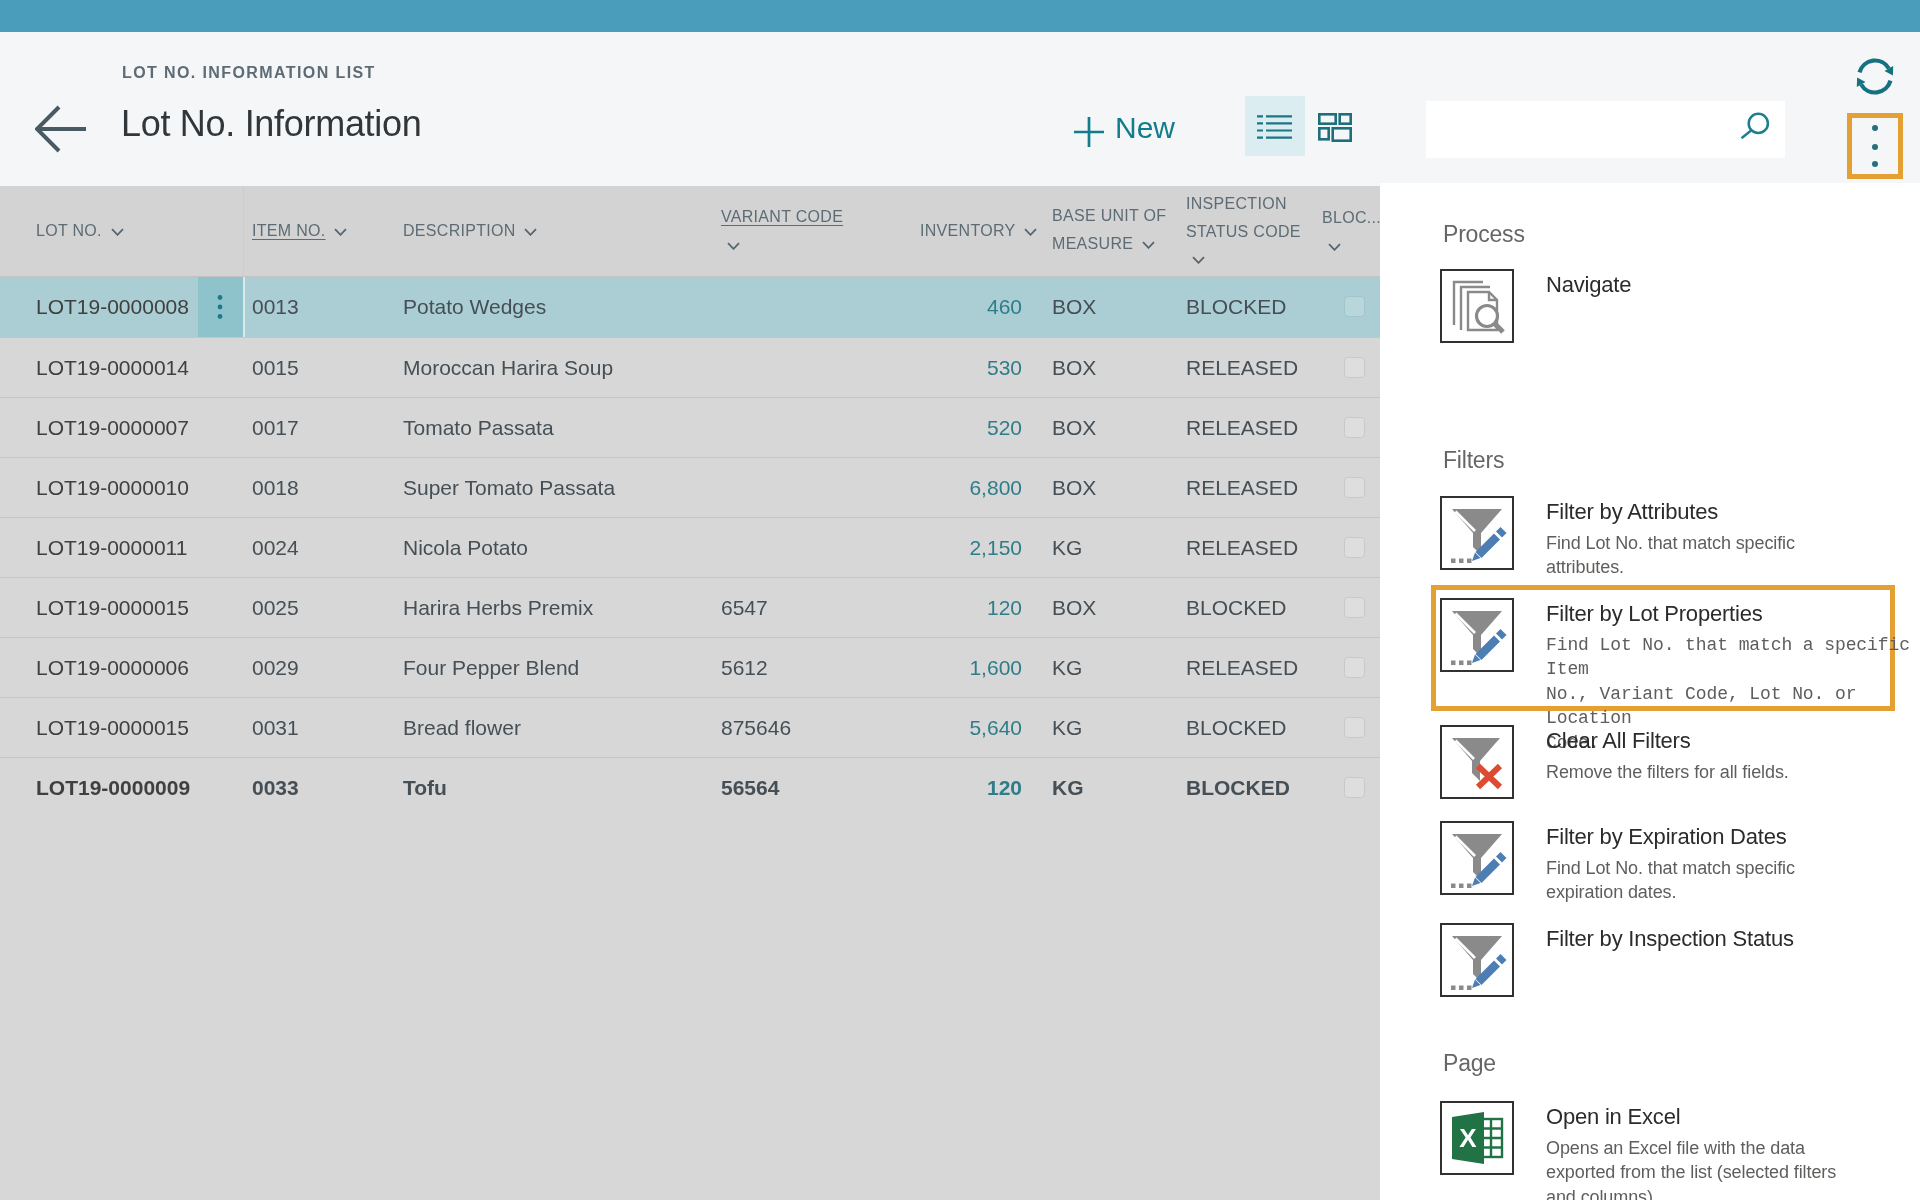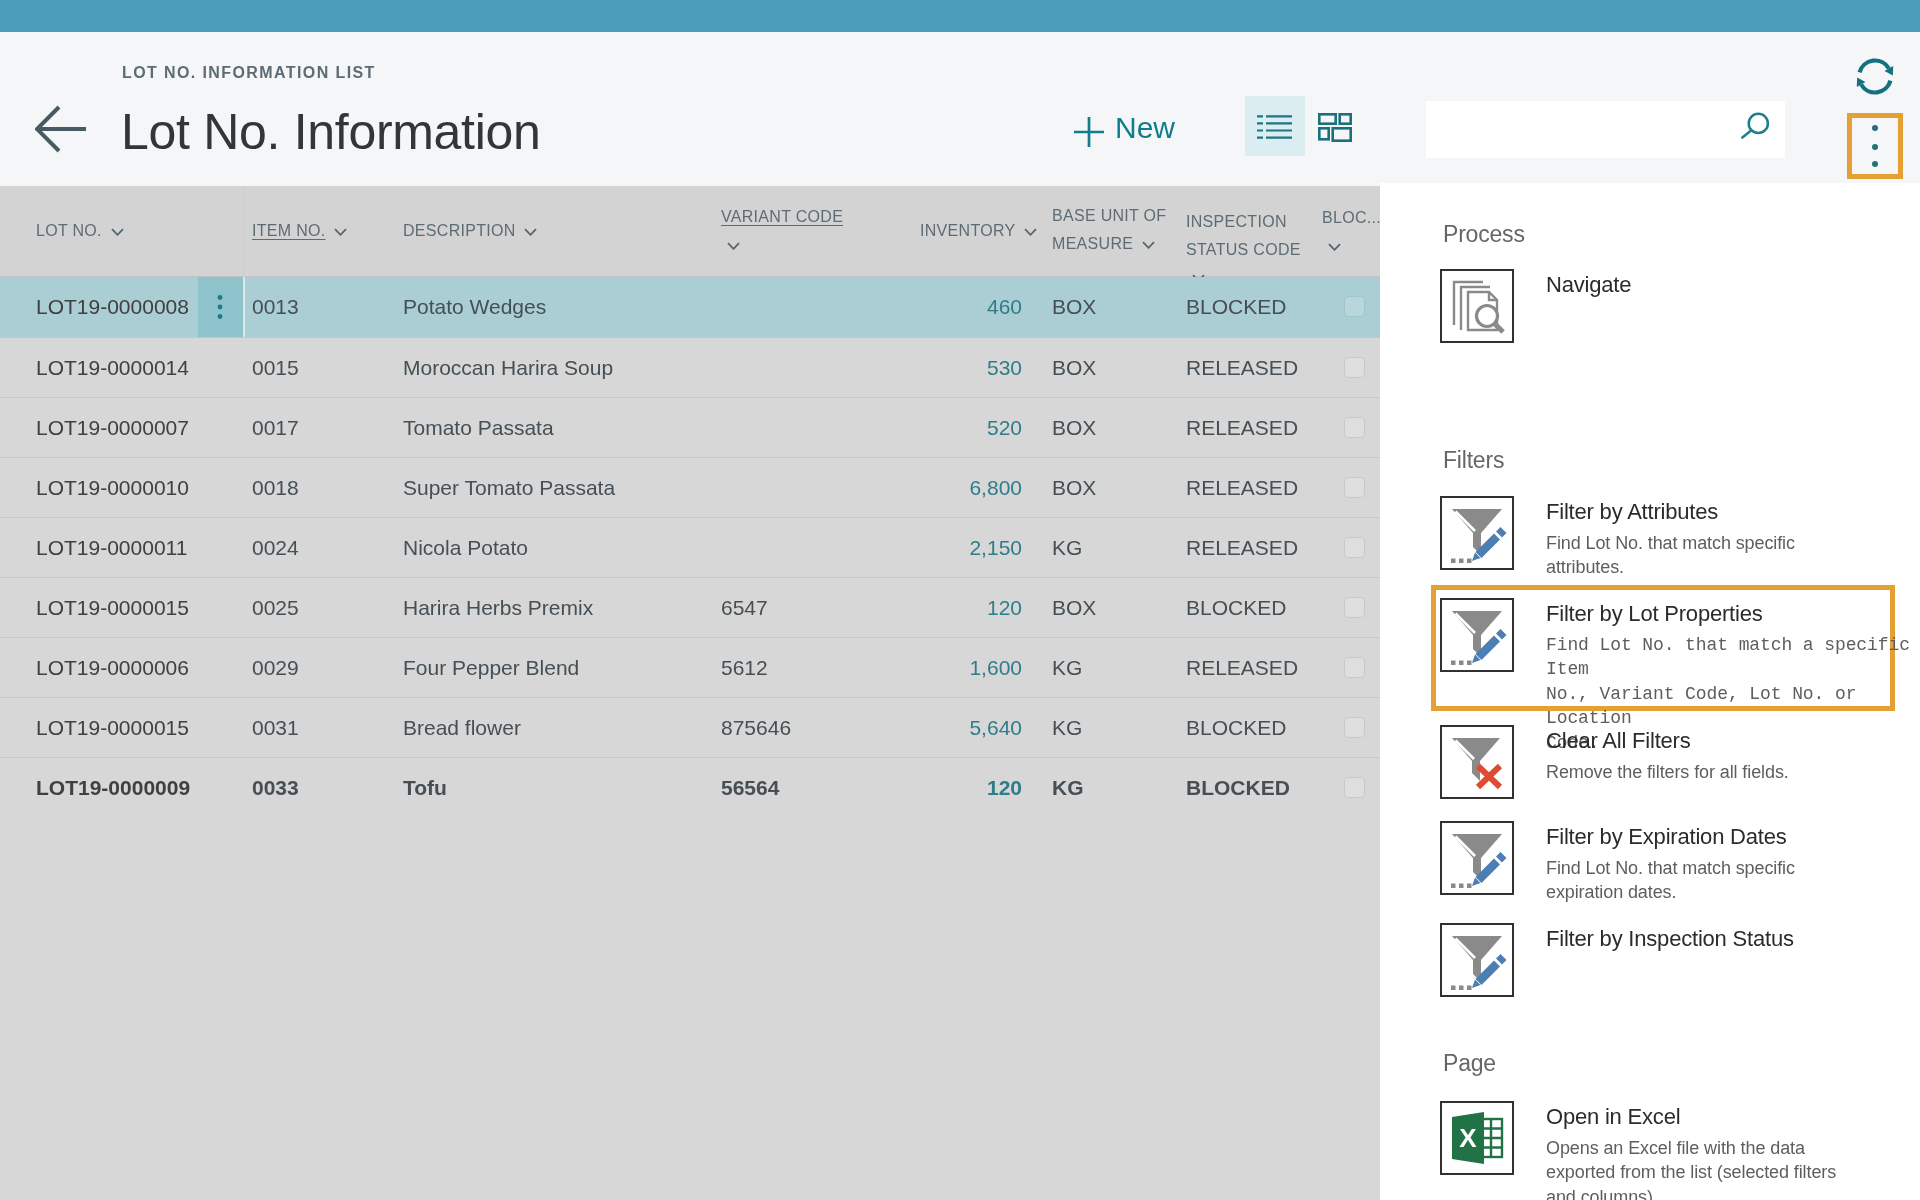--- a/index.html
+++ b/index.html
@@ -6,21 +6,21 @@
   html,body { width:1920px; height:1200px; overflow:hidden; }
   body { font-family:"Liberation Sans", sans-serif; background:#F5F6F7; }
   .abs { position:absolute; }
   #stage { position:relative; width:1920px; height:1184px; }
 
   
   #topbar { left:0; top:0; width:1920px; height:32px; background:#4A9EBB; }
 
   
   #caption { left:122px; top:64px; font-size:16px; letter-spacing:1.4px; color:#5D6B74; font-weight:bold; }
-  #title { left:121px; top:103px; font-size:50px; letter-spacing:-0.3px; color:#30363A; }
+  #title { left:121px; top:103px; font-size:36px; letter-spacing:-0.3px; color:#30363A; }
   #newbtn { left:1115px; top:111px; font-size:30px; color:#117C8C; }
   #listbtn { left:1245px; top:96px; width:60px; height:60px; background:#DCEDF1; }
   #searchbox { left:1426px; top:101px; width:359px; height:57px; background:#FFFFFF; }
 
   
   #morebtn { left:1847px; top:113px; width:56px; height:66px; border:5px solid #E5A033; }
   .mdot { position:absolute; left:19.5px; width:6px; height:6px; border-radius:50%; background:#25707D; }
 
   
   #content { left:0; top:186px; width:1380px; height:1014px; background:#D7D7D7; }
@@ -116,21 +116,21 @@
           </svg></div>
       <div class="hc" style="left:721px; top:17px;"><span class="hl">VARIANT CODE</span><br><svg width="13" height="8" viewBox="0 0 13 8" style="margin-left:6px;">
             <path d="M1 1.2 L6.5 6.8 L12 1.2" stroke="#57666E" stroke-width="1.8" fill="none"></path>
           </svg></div>
       <div class="hc" style="left:920px; top:31px;">INVENTORY <svg width="13" height="8" viewBox="0 0 13 8" style="margin-left:4px;">
             <path d="M1 1.2 L6.5 6.8 L12 1.2" stroke="#57666E" stroke-width="1.8" fill="none"></path>
           </svg></div>
       <div class="hc" style="left:1052px; top:16px;">BASE UNIT OF<br>MEASURE <svg width="13" height="8" viewBox="0 0 13 8" style="margin-left:4px;">
             <path d="M1 1.2 L6.5 6.8 L12 1.2" stroke="#57666E" stroke-width="1.8" fill="none"></path>
           </svg></div>
-      <div class="hc" style="left:1186px; top:4px;margin-top:18px;">INSPECTION<br>STATUS CODE<br><svg width="13" height="8" viewBox="0 0 13 8" style="margin-left:6px;">
+      <div class="hc" style="left:1186px; top:4px;">INSPECTION<br>STATUS CODE<br><svg width="13" height="8" viewBox="0 0 13 8" style="margin-left:6px;">
             <path d="M1 1.2 L6.5 6.8 L12 1.2" stroke="#57666E" stroke-width="1.8" fill="none"></path>
           </svg></div>
       <div class="hc" style="left:1322px; top:18px;">BLOC...<br><svg width="13" height="8" viewBox="0 0 13 8" style="margin-left:6px;">
             <path d="M1 1.2 L6.5 6.8 L12 1.2" stroke="#57666E" stroke-width="1.8" fill="none"></path>
           </svg></div>
     </div>
     <div id="rows">
       <div class="row" id="selrow" style="top:91px;">
         <div id="selcell"></div>
           <div id="selline"></div>

